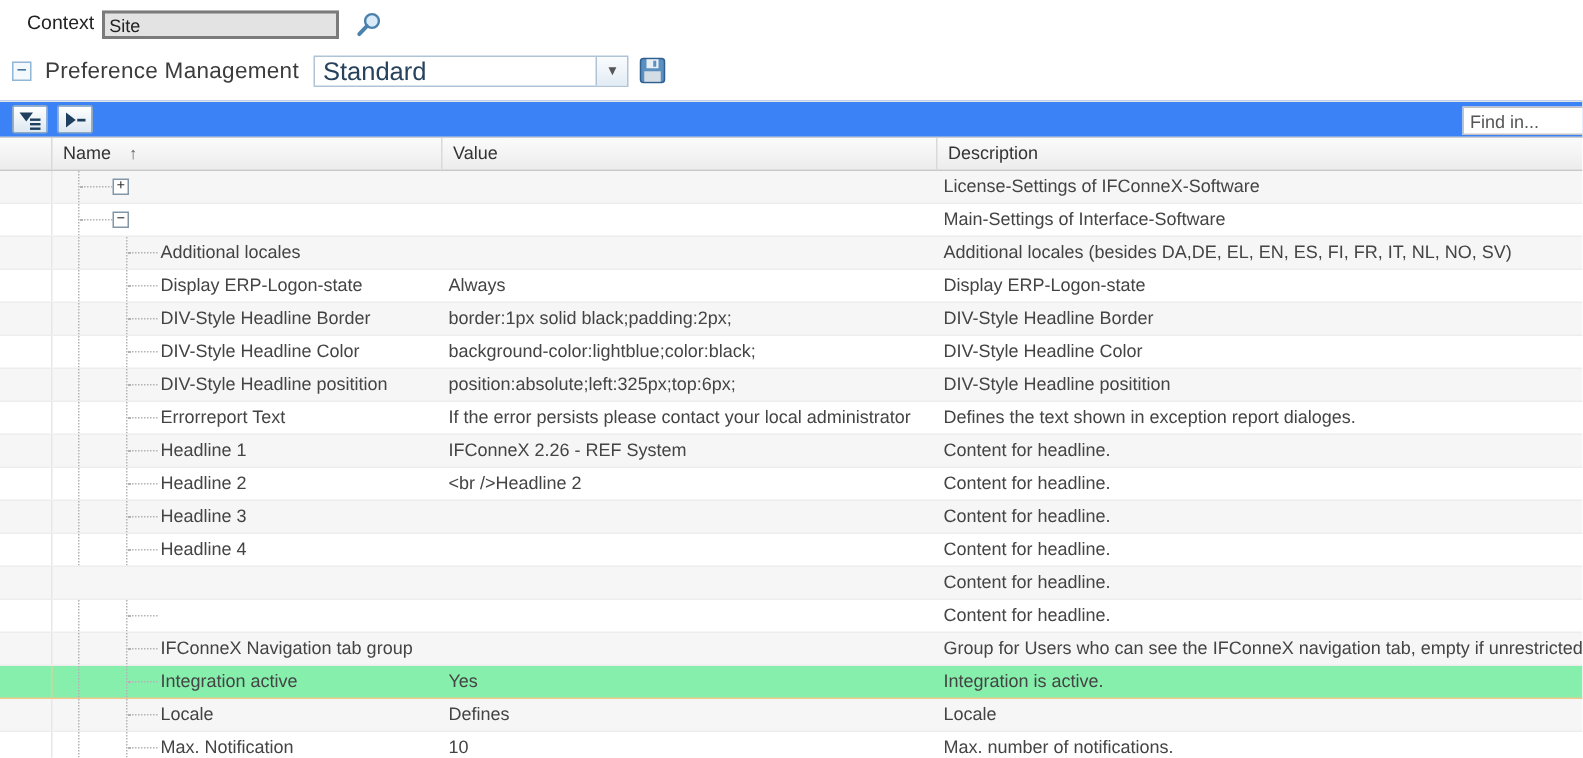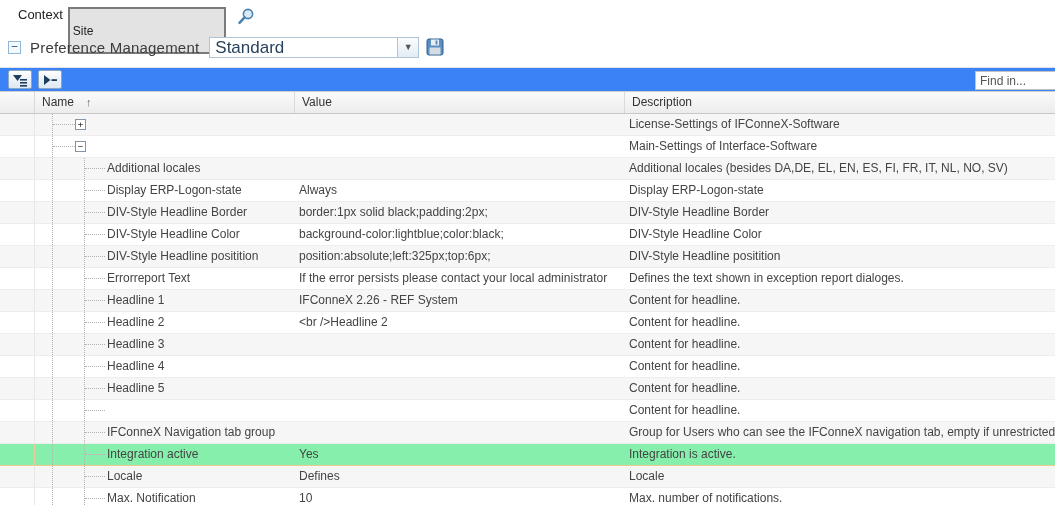--- a/index.html
+++ b/index.html
@@ -6,21 +6,21 @@
   body{
     width:1055px;height:505px;overflow:hidden;position:relative;
     background:#ffffff;font-family:"Liberation Sans",sans-serif;color:#333;
   }
   
   .context-bar{display:flex;align-items:flex-start;padding:7px 0 0 18px;height:26px;box-sizing:border-box;}
   .context-label{font-size:13px;color:#222;}
   .context-input{
     width:148px;height:13px;margin-left:5px;background:#e3e3e3;
     border:2px solid #7b7b7b;font-family:"Liberation Sans",sans-serif;
-    font-size:12px;color:#222;padding:15px 3px;
+    font-size:12px;color:#222;padding:1px 3px;
   }
   .search-btn{margin-left:10px;width:20px;height:20px;border:none;background:transparent;padding:0;cursor:pointer;}
   
   .pref-header{display:flex;align-items:center;padding-left:8px;margin-top:9px;height:24px;}
   .minus-box{
     width:11px;height:11px;border:1px solid #92b6d5;background:#f4f9fd;
     font-size:11px;line-height:9px;text-align:center;color:#2a6496;cursor:pointer;
     font-family:"DejaVu Sans Mono",monospace;
   }
   .pref-title{font-size:15px;font-weight:normal;color:#3c3c3c;margin-left:9px;letter-spacing:.2px;}
@@ -221,21 +221,20 @@
         <div class="cell c-desc">Content for headline.</div>
       </div>
       <div class="row">
         <div class="cell c-sel"></div>
         <div class="cell c-name"><div class="vguide g1"></div><div class="vguide g2"></div><div class="hguide h2"></div><div class="lbl lvl2">Headline 4</div></div>
         <div class="cell c-value"></div>
         <div class="cell c-desc">Content for headline.</div>
       </div>
       <div class="row stripe">
         <div class="cell c-sel"></div>
-        <div class="cell c-name"><div class="vguide g1"></div><div class="vguide g2"></div><div class="hguide h2"></div><div class="lbl lvl2">Headline 5</div></div>
         <div class="cell c-value"></div>
         <div class="cell c-desc">Content for headline.</div>
       </div>
       <div class="row">
         <div class="cell c-sel"></div>
         <div class="cell c-name"><div class="vguide g1"></div><div class="vguide g2"></div><div class="hguide h2"></div></div>
         <div class="cell c-value"></div>
         <div class="cell c-desc">Content for headline.</div>
       </div>
       <div class="row stripe">

